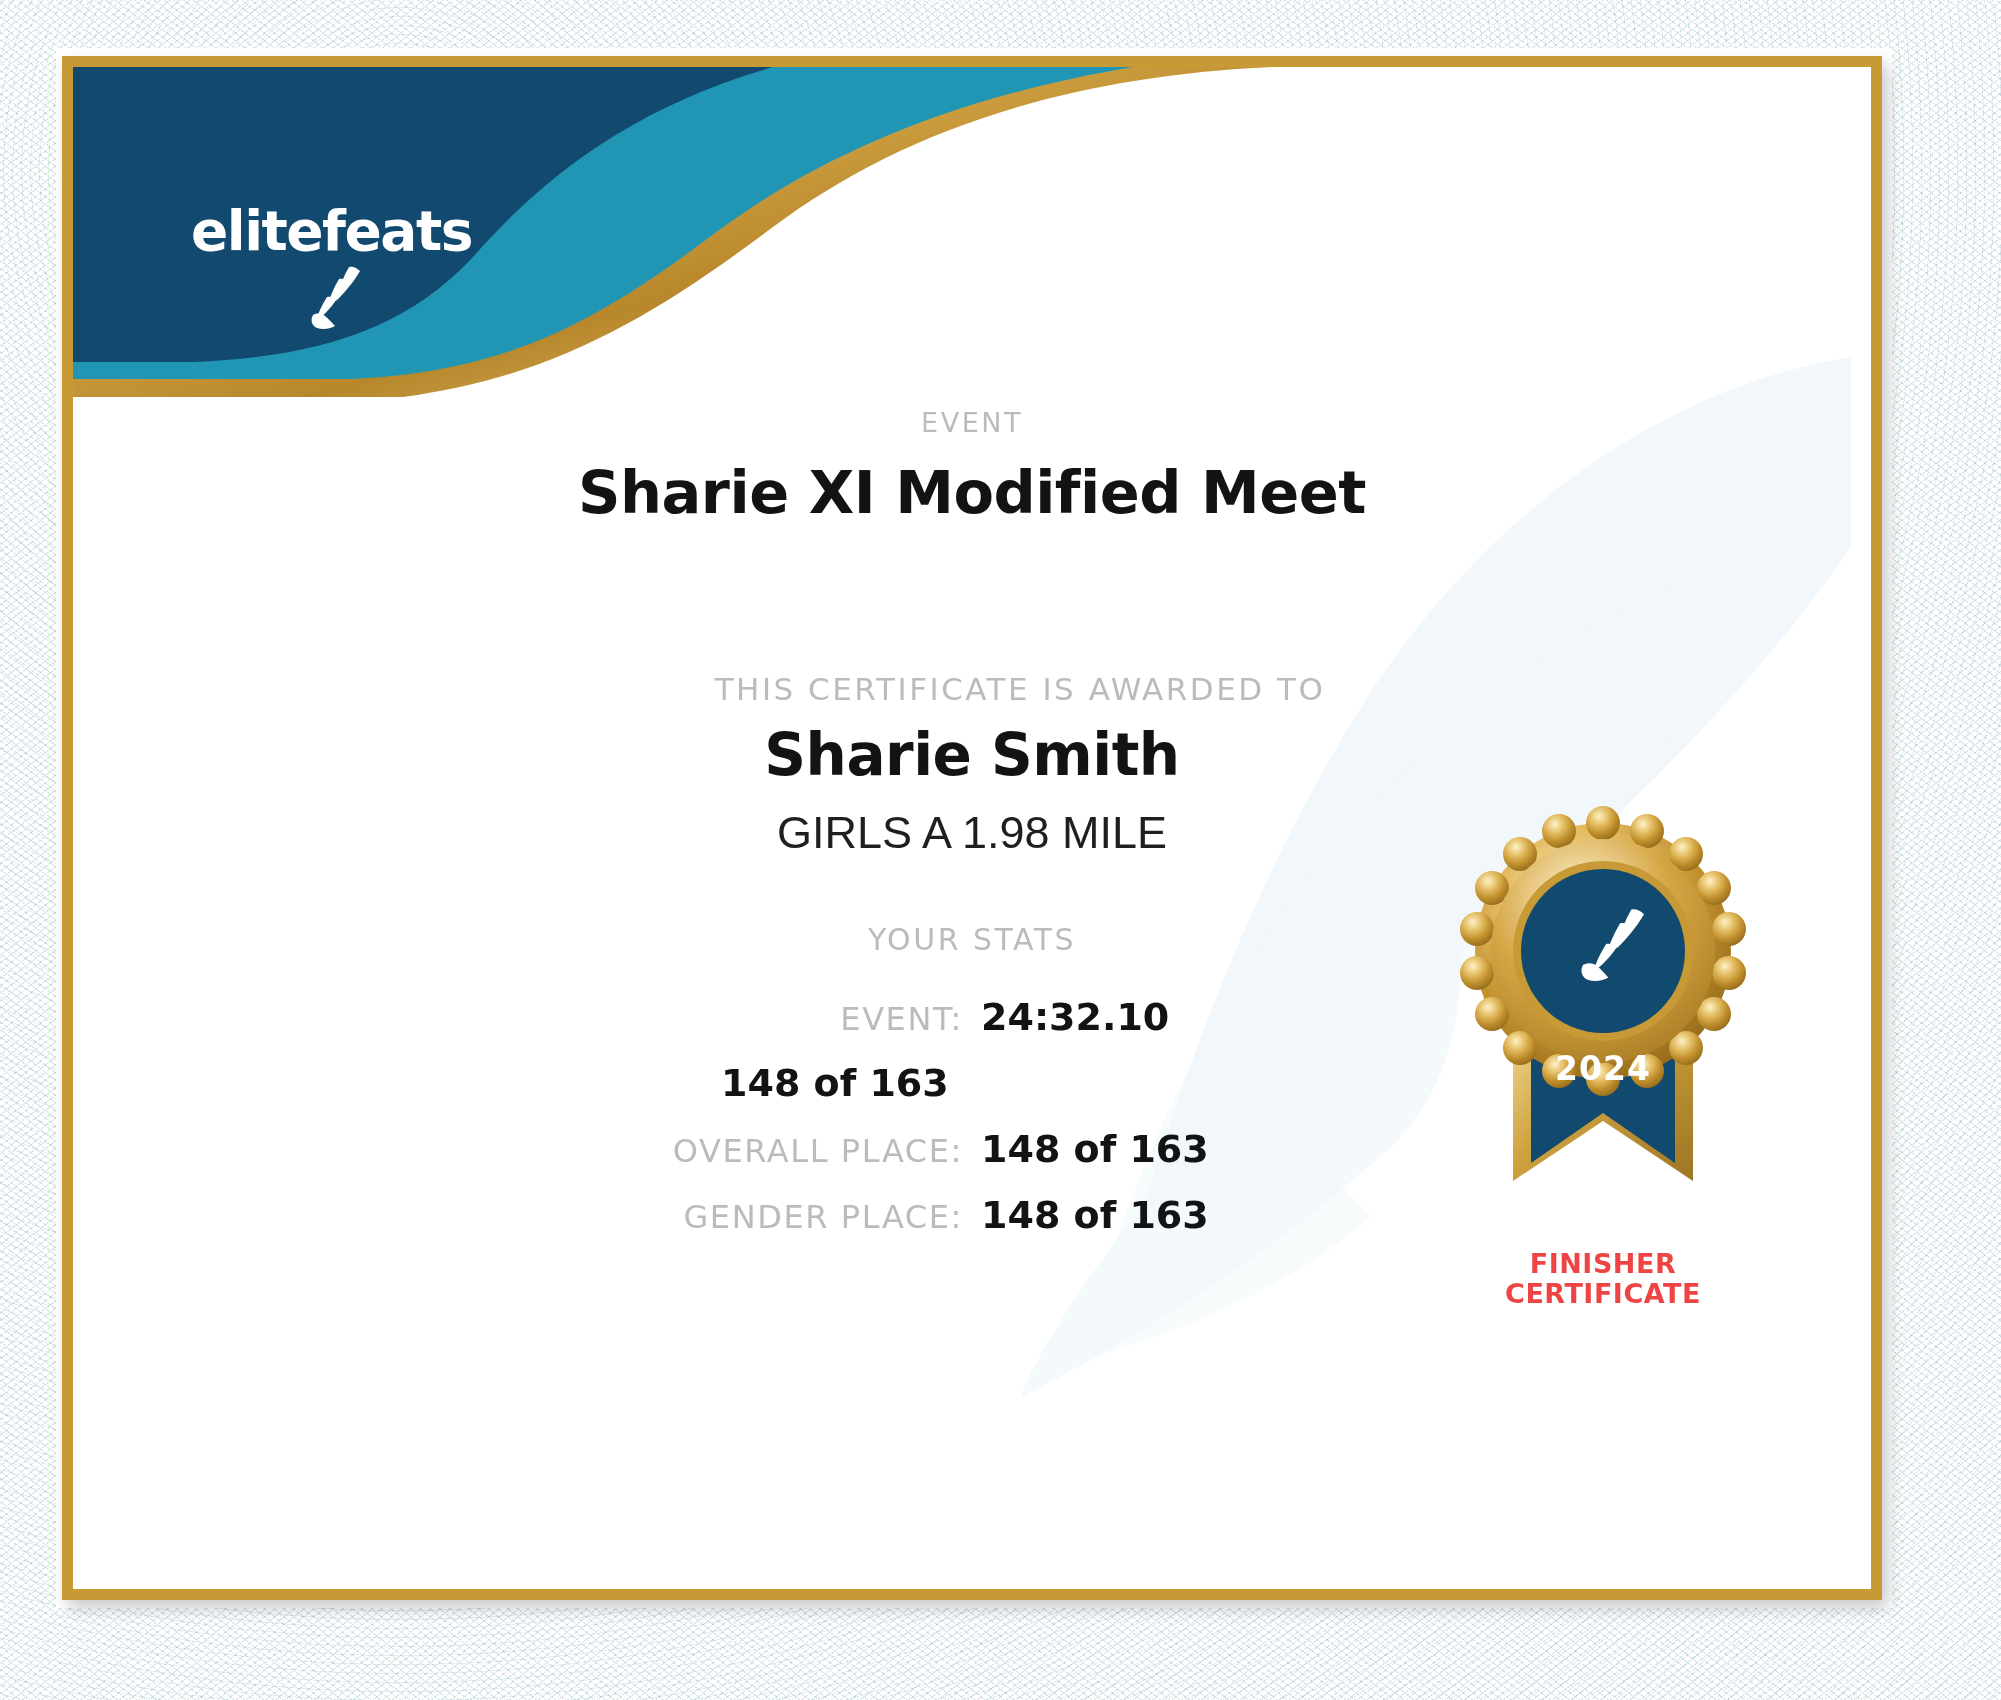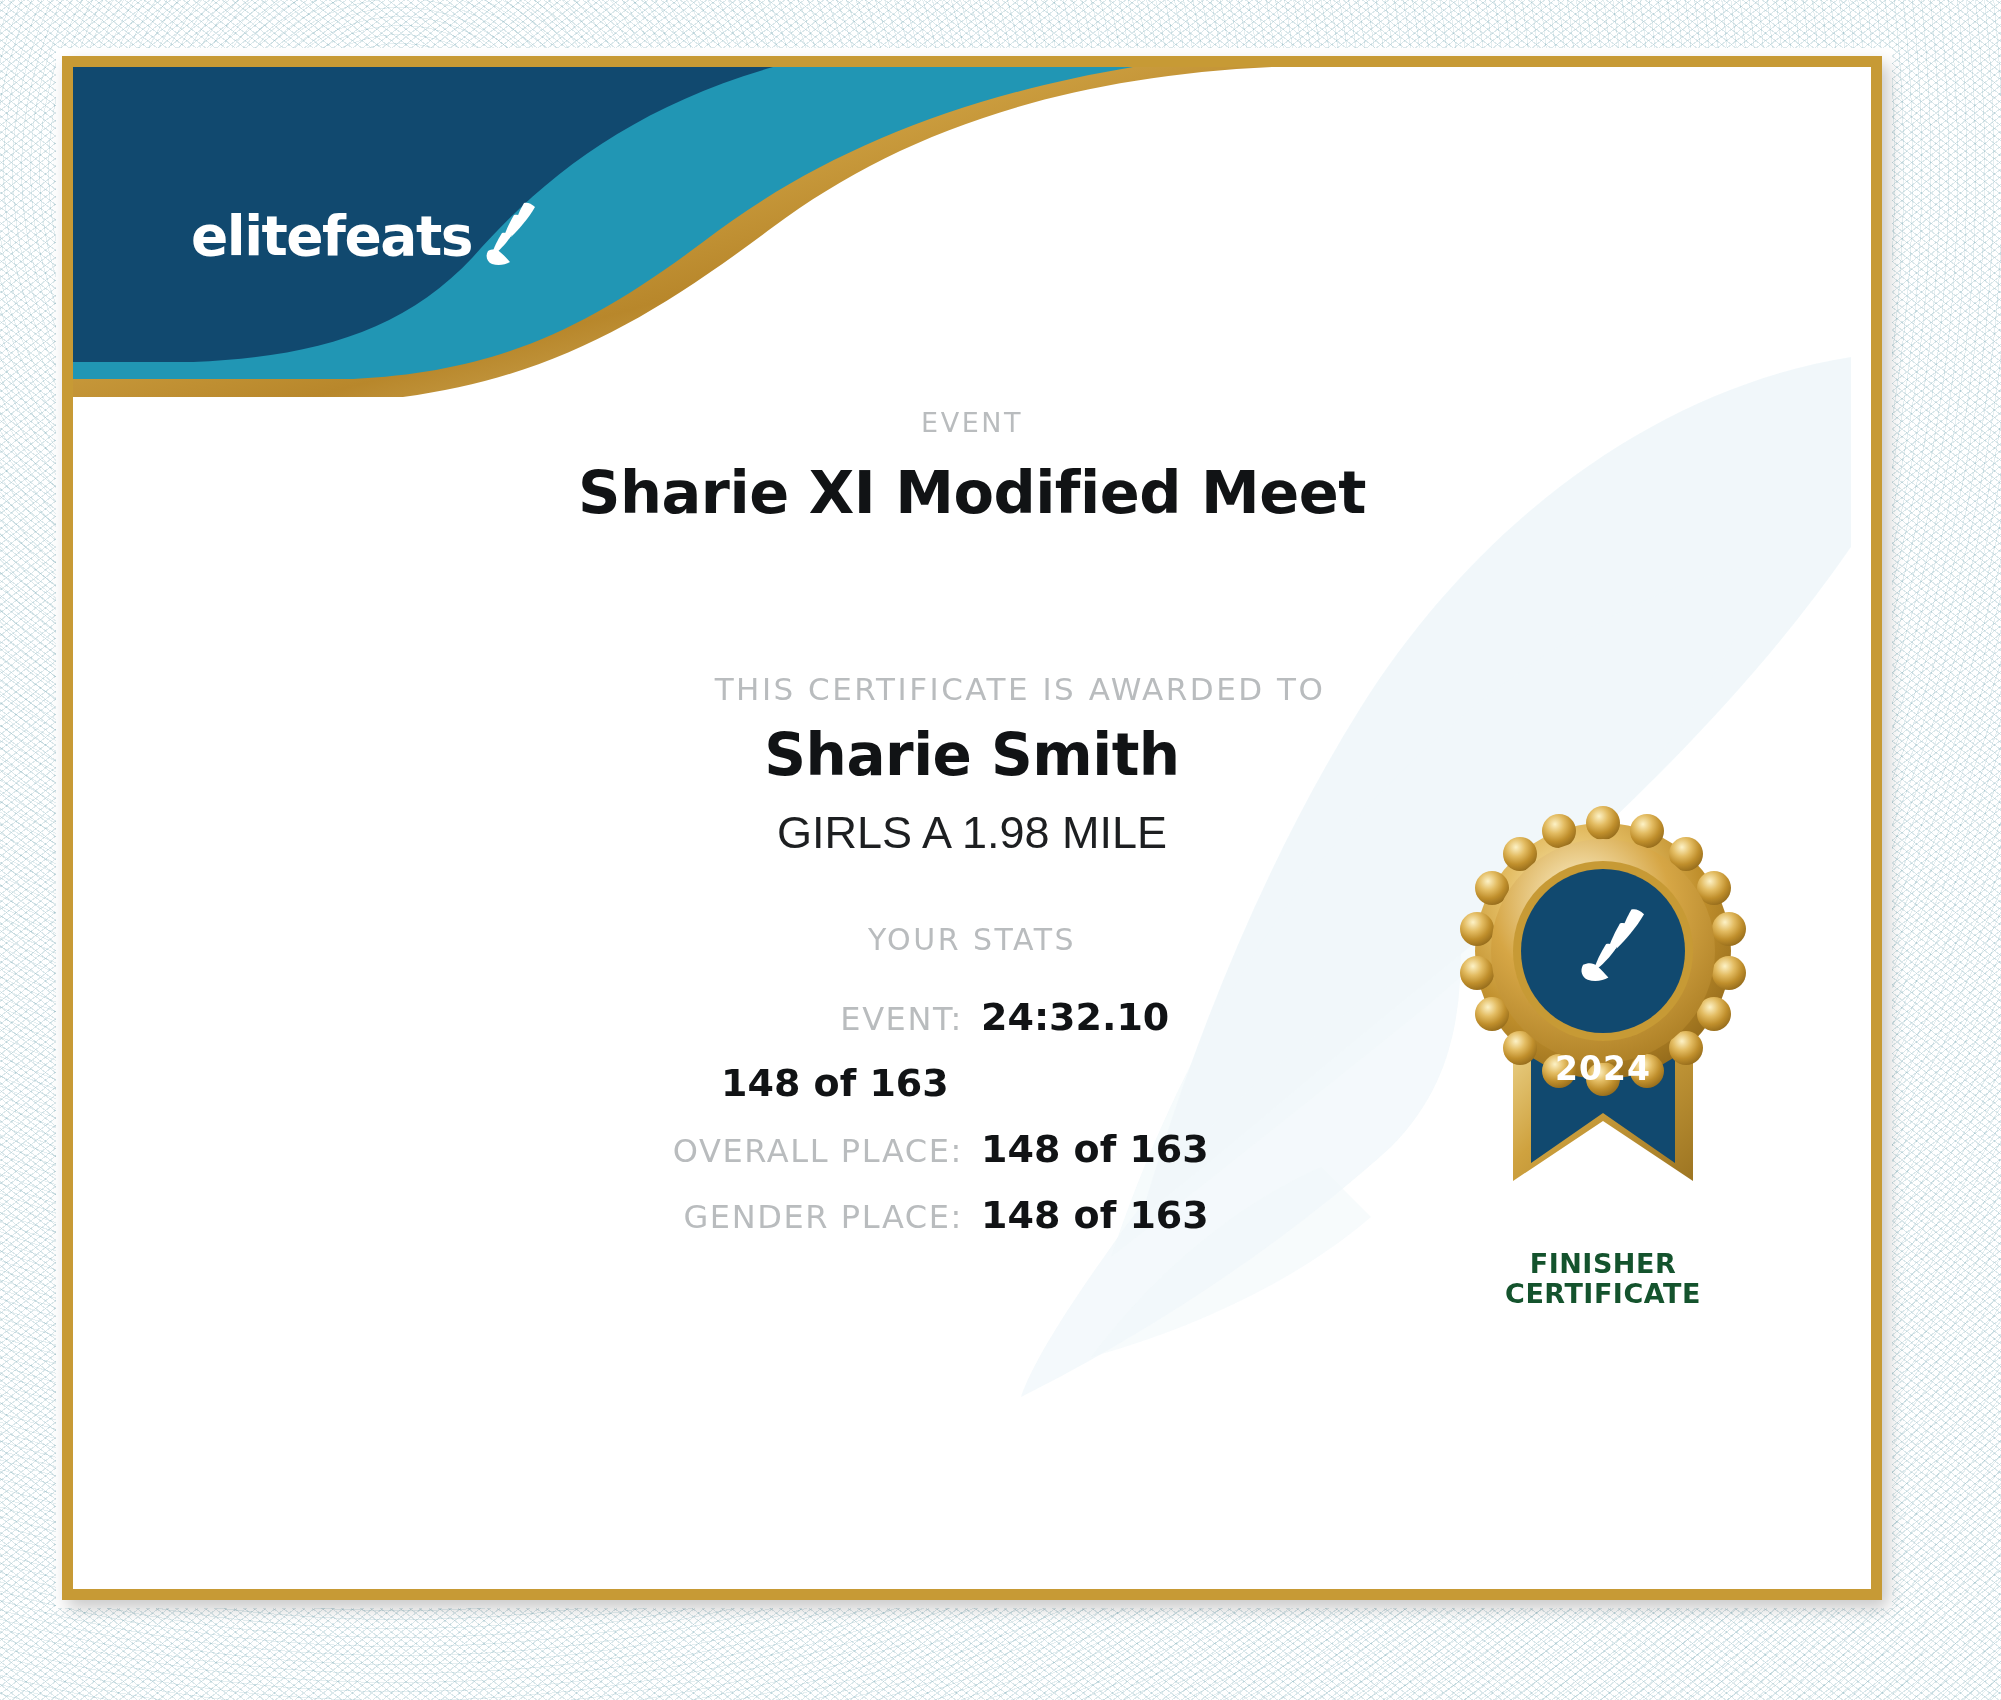--- a/index.html
+++ b/index.html
@@ -75,20 +75,21 @@
     height: 420px;
     pointer-events: none;
   }
   .logo {
     position: absolute;
     left: 118px;
     top: 132px;
     display: flex;
     align-items: center;
     z-index: 5;
+    flex-direction: column;
   }
   .logo-text {
     font-family: "DejaVu Sans", sans-serif;
     font-size: 55px;
     font-weight: bold;
     letter-spacing: -1.5px;
     color: #ffffff;
   }
   .logo-mark { margin-left: 6px; }
 
@@ -187,21 +188,21 @@
   
   .medal {
     position: absolute;
     right: 118px;
     top: 724px;
     width: 300px;
     text-align: center;
   }
   .medal-caption {
     margin-top: 4px;
-    color: #14532d;
+    color: #ef4444;
     font-weight: bold;
     font-size: 27px;
     line-height: 1.12;
     letter-spacing: 0.5px;
     font-family: "DejaVu Sans", sans-serif;
   }
   .medal-year {
     position: absolute;
     left: 0;
     top: 258px;

